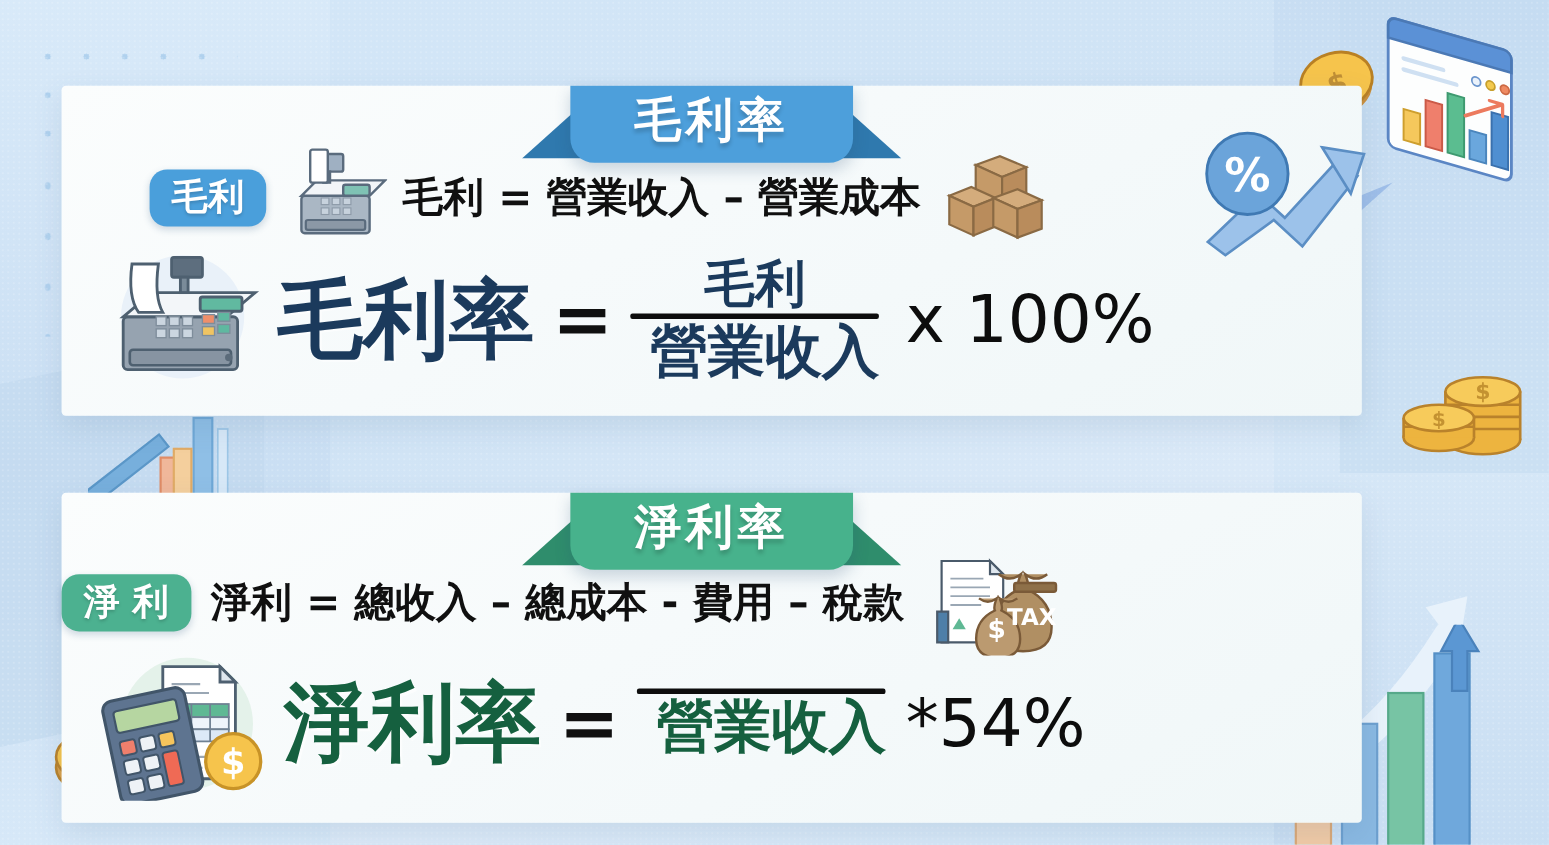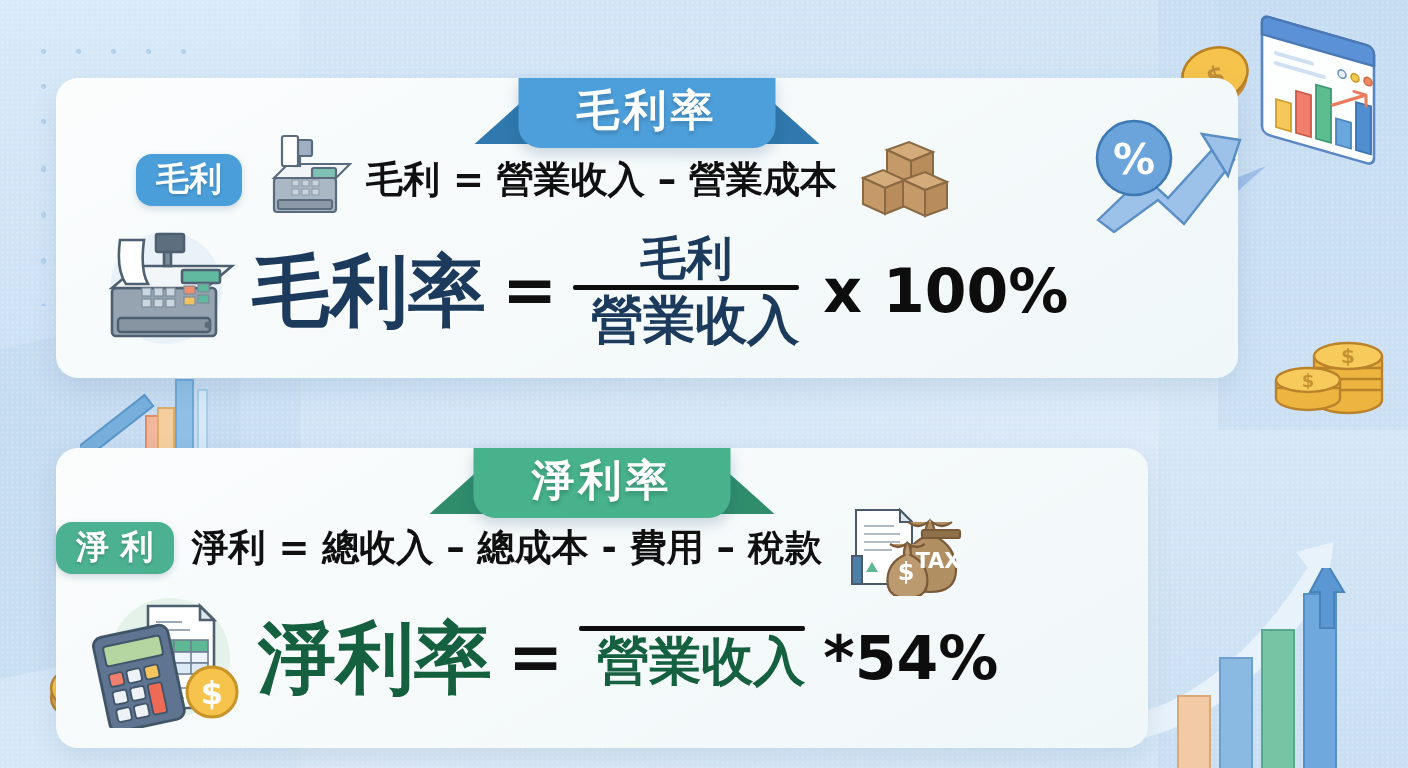--- a/index.html
+++ b/index.html
@@ -58,25 +58,25 @@
 
   
   .deco-chart-left { position:absolute; left:80px; top:372px; }
   .deco-chart-right { position:absolute; right:28px; bottom:0; }
   .deco-chart-rightbars { position:absolute; right:40px; bottom:0; }
 
   
   .card {
     position:absolute;
     background:linear-gradient(150deg,#fbfdfd 0%,#f6fafb 45%,#f0f7f8 100%);
-    border-radius:22px;
+    border-radius:4px;
     box-shadow:0 10px 26px rgba(60,100,140,.13);
   }
   #card-gross { left:56px; top:78px; width:1182px; height:300px; }
-  #card-net   { left:56px; top:448px; width:1092px; height:300px; }
+  #card-net   { left:56px; top:448px; width:1182px; height:300px; }
 
   
   .ribbon { position:absolute; top:0; left:50%; transform:translateX(-50%); }
   .ribbon-wing {
     position:absolute; top:14px; width:58px; height:52px;
   }
   .ribbon-wing.l { left:-44px; }
   .ribbon-wing.r { right:-44px; }
   .ribbon-body {
     position:relative;
@@ -134,21 +134,21 @@
   .frac { display:flex; flex-direction:column; align-items:center; }
   .frac-num, .frac-den {
     font-family:"DejaVu Sans","Liberation Sans",sans-serif;
     font-weight:bold; line-height:1.08; white-space:nowrap;
   }
   .frac-num { font-size:46px; padding-bottom:2px; }
   .frac-den { font-size:52px; padding-top:2px;margin-left:18px; }
   .frac-bar { height:5px; background:#0d0d0d; border-radius:2px; width:100%; }
   .tail {
     font-family:"DejaVu Sans","Liberation Sans",sans-serif;
-    font-size:60px; font-weight:bold; color:#0d0d0d; line-height:1;
+    font-size:60px; font-weight:normal; color:#0d0d0d; line-height:1;
     white-space:nowrap;
   }
 
   .icon-wrap { flex:0 0 auto; display:block; }
 </style>
 </head>
 <body>
 
 <div class="bg">
   <div class="bg-base"></div>

